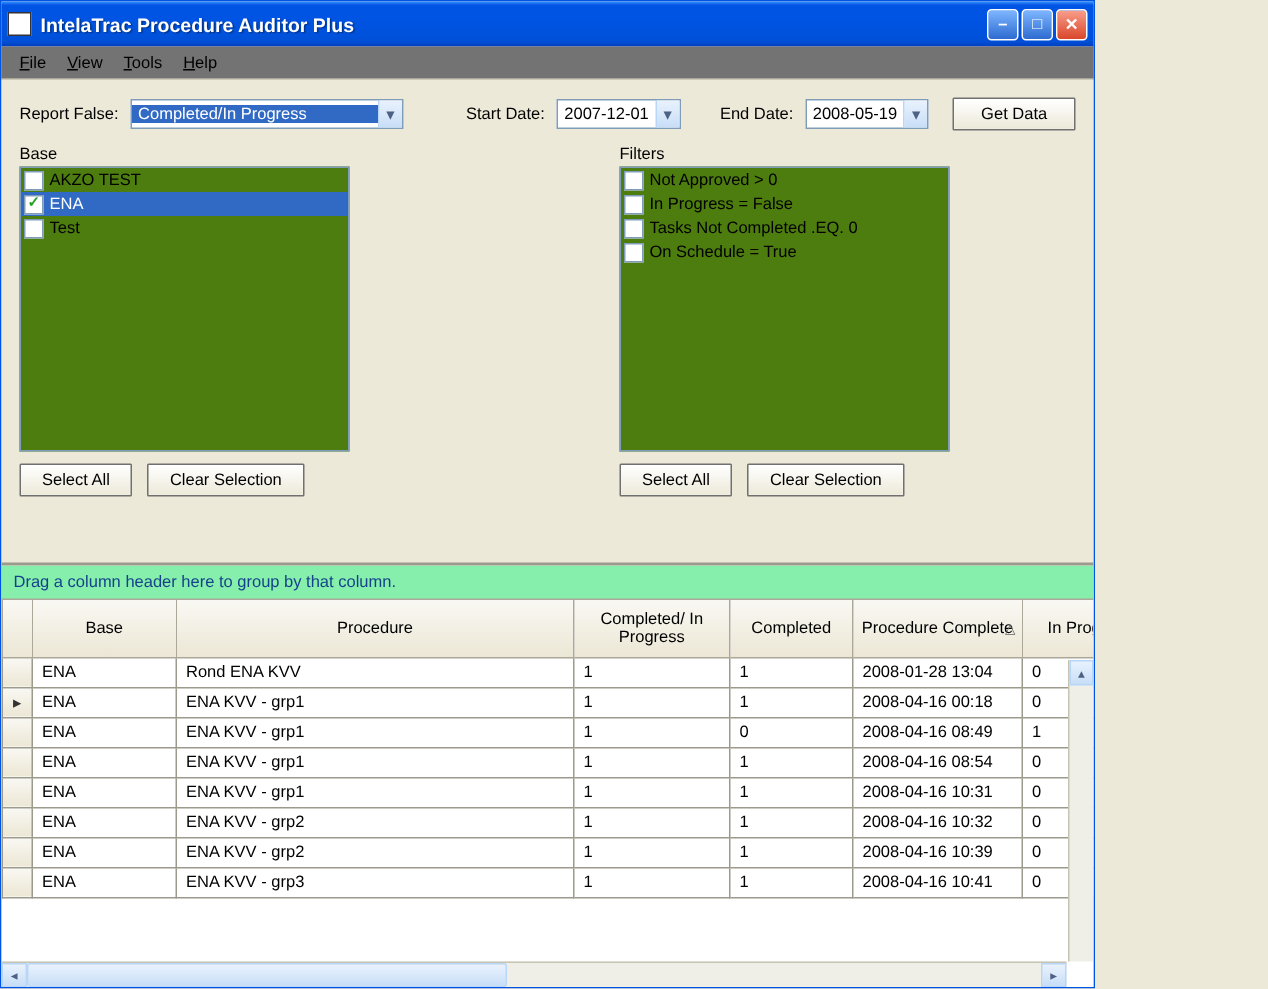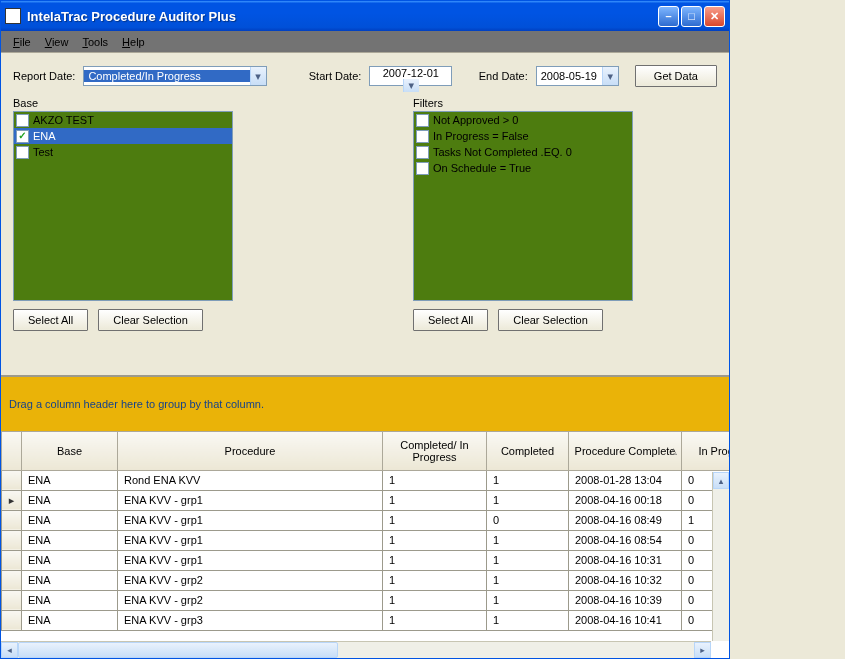--- a/index.html
+++ b/index.html
@@ -181,22 +181,22 @@
 }
 .grid-area {
   margin-top: 36px;
   border-top: 2px solid #9c9a8c;
   flex: 1;
   display: flex;
   flex-direction: column;
   overflow: hidden;
 }
 .group-hint {
-  background: #eab308;
-  padding: 21px 8px;
+  background: #86efac;
+  padding: 5px 8px;
   color: #15428b;
   border-bottom: 1px solid #aca899;
 }
 .grid-scroll {
   flex: 1;
   overflow: hidden;
   position: relative;
   background: #fff;
 }
 table.grid {
@@ -312,28 +312,28 @@
     <div class="menu-item"><span class="u">V</span>iew</div>
     <div class="menu-item"><span class="u">T</span>ools</div>
     <div class="menu-item"><span class="u">H</span>elp</div>
   </div>
 
   <div class="content">
 
     <div class="upper">
 
       <div class="filter-row">
-        <span class="label">Report Date:</span>
+        <span class="label">Report False:</span>
         <div class="select-box highlighted" style="width:210px;">
           <span class="sel-val">Completed/In Progress</span>
           <span class="dd-btn">▾</span>
         </div>
         <div style="width:30px;"></div>
         <span class="label">Start Date:</span>
-        <div class="select-box" style="width:95px;flex-direction:column;">
+        <div class="select-box" style="width:95px;">
           <span class="sel-val">2007-12-01</span>
           <span class="dd-btn">▾</span>
         </div>
         <div style="width:12px;"></div>
         <span class="label">End Date:</span>
         <div class="select-box" style="width:95px;">
           <span class="sel-val">2008-05-19</span>
           <span class="dd-btn">▾</span>
         </div>
         <div class="spacer"></div>

